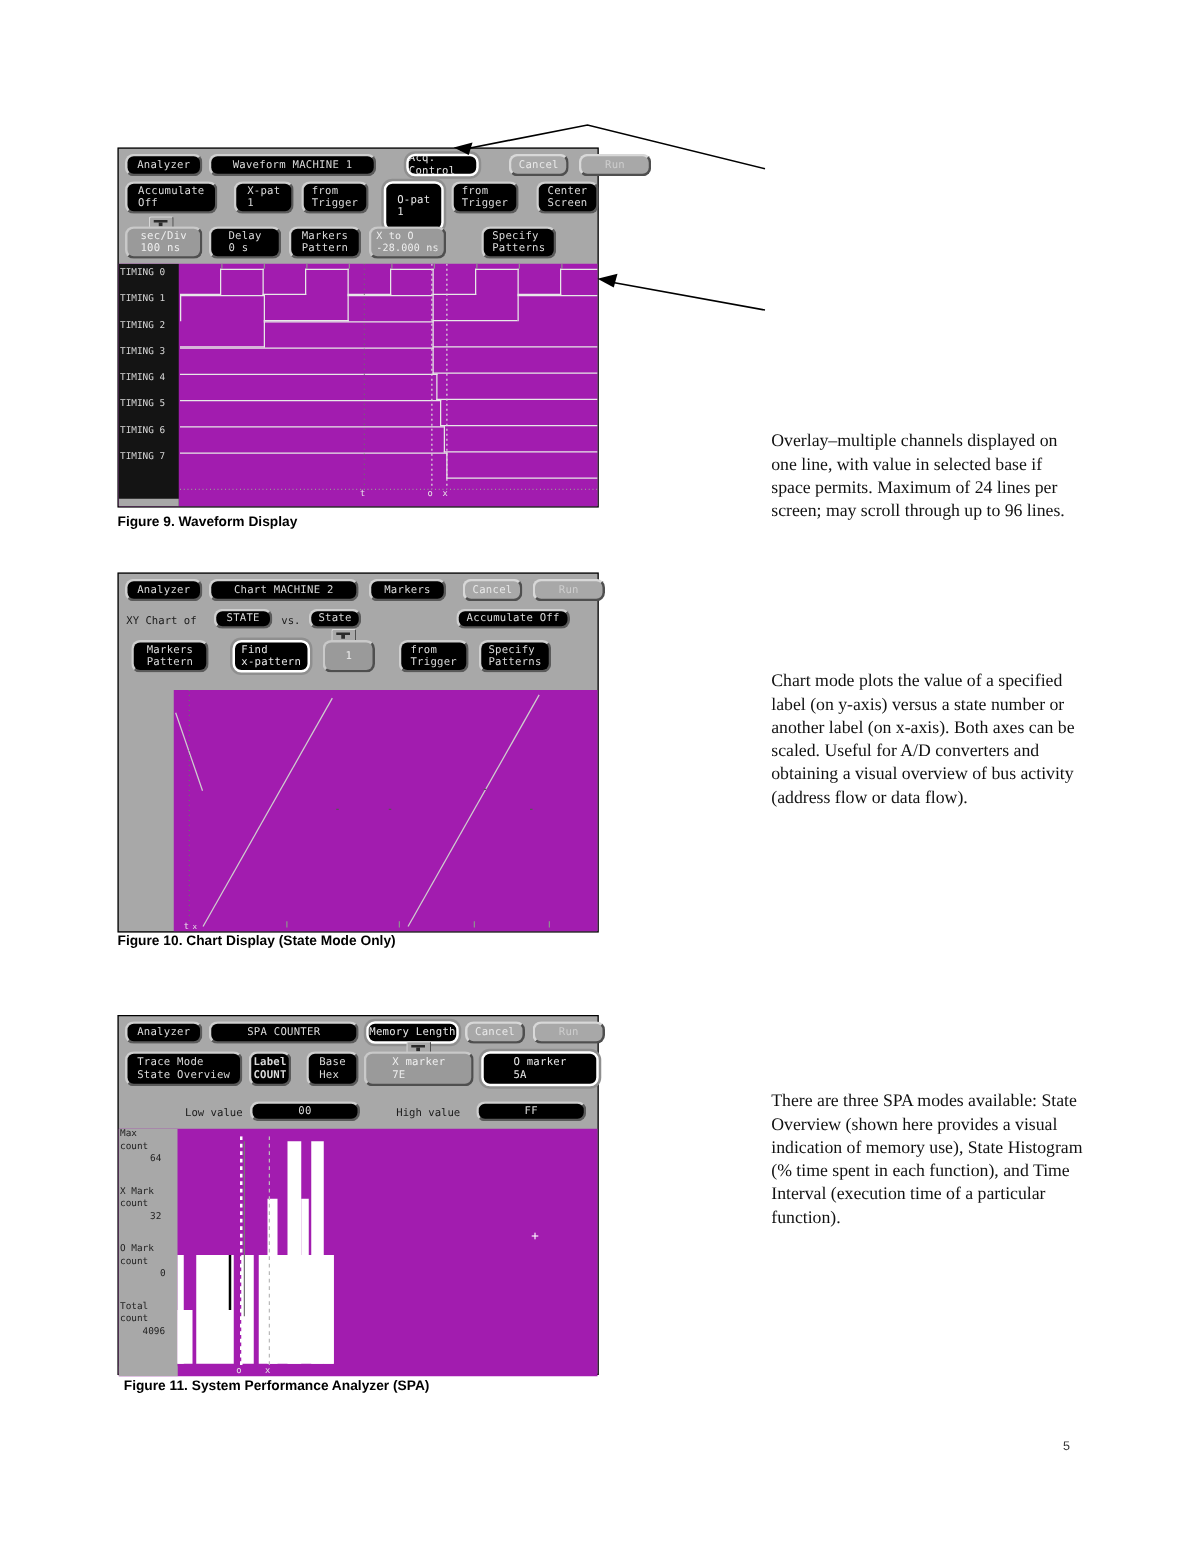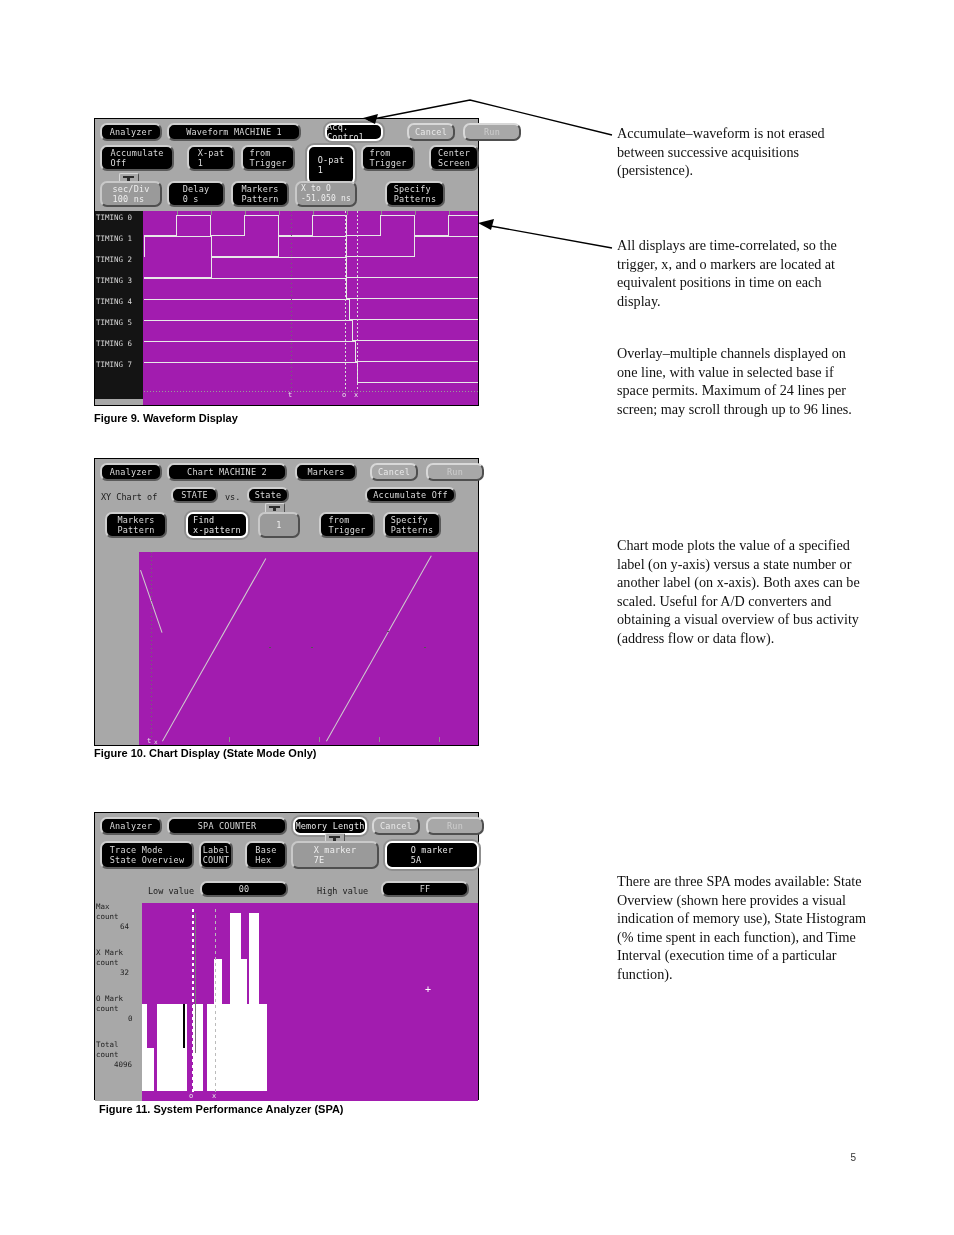--- a/index.html
+++ b/index.html
@@ -164,21 +164,21 @@
 Screen</div>
 
       <div class="knob" style="left:24px;top:54px;"></div>
       <div class="btn greysunk" style="left:5px;top:62px;width:62px;height:26px;">sec/Div
 100 ns</div>
       <div class="btn dark" style="left:72px;top:62px;width:58px;height:26px;">Delay
 0    s</div>
       <div class="btn dark" style="left:136px;top:62px;width:58px;height:26px;">Markers
 Pattern</div>
       <div class="btn greysunk" style="left:200px;top:62px;width:62px;height:26px;font-size:8px;">X to O
--51.050 ns</div>
+-28.000 ns</div>
       <div class="btn dark" style="left:290px;top:62px;width:60px;height:26px;">Specify
 Patterns</div>
 
       <div class="blackarea" style="left:0px;top:92px;width:383px;height:194px;">
 
         <div class="labelcol">
           <div class="wflabel" style="top:3px;">TIMING 0</div>
           <div class="wflabel" style="top:24px;">TIMING 1</div>
           <div class="wflabel" style="top:45px;">TIMING 2</div>
           <div class="wflabel" style="top:66px;">TIMING 3</div>
@@ -323,21 +323,21 @@
     <div class="menubar">
 
       <div class="btn dark" style="left:5px;top:4px;width:62px;height:18px;">Analyzer</div>
       <div class="btn dark" style="left:72px;top:4px;width:120px;height:18px;">SPA      COUNTER</div>
       <div class="btn sel" style="left:198px;top:4px;width:74px;height:18px;">Memory Length</div>
       <div class="btn grey" style="left:277px;top:4px;width:48px;height:18px;">Cancel</div>
       <div class="btn grey dim" style="left:331px;top:4px;width:58px;height:18px;">Run</div>
 
       <div class="btn dark" style="left:5px;top:28px;width:94px;height:28px;">Trace Mode
 State Overview</div>
-      <div class="btn dark" style="left:104px;top:28px;width:34px;height:28px;">Label
+      <div class="btn dark" style="left:104px;top:28px;width:34px;height:28px;font-weight:bold;">Label
 COUNT</div>
       <div class="btn dark" style="left:150px;top:28px;width:42px;height:28px;">Base
 Hex</div>
       <div class="knob" style="left:230px;top:20px;"></div>
       <div class="btn greysunk" style="left:196px;top:28px;width:88px;height:28px;">X marker
 7E</div>
       <div class="btn sel" style="left:290px;top:28px;width:94px;height:28px;">O marker
 5A</div>
 
       <div class="plaintext" style="left:53px;top:73px;">Low value</div>
@@ -391,20 +391,18 @@
   </div>
   <div class="caption" style="left:99px;top:1103px;text-align:center;">Figure 11. System Performance Analyzer (SPA)</div>
 
   <svg class="arrows" viewBox="0 0 954 1235">
     <polyline points="612,135 470,100 368,120" fill="none" stroke="#000" stroke-width="1.3"></polyline>
     <polygon points="363,118 378,114 375,124" fill="#000"></polygon>
     <line x1="612" y1="248" x2="485" y2="225" stroke="#000" stroke-width="1.3"></line>
     <polygon points="478,223 494,219 491,230" fill="#000"></polygon>
   </svg>
 
-  <div class="bodytext" style="left:617px;top:124px;width:250px;">Accumulate–waveform is not erased between successive acquisitions (persistence).</div>
-  <div class="bodytext" style="left:617px;top:236px;width:250px;">All displays are time-correlated, so the trigger, x, and o markers are located at equivalent positions in time on each display.</div>
   <div class="bodytext" style="left:617px;top:344px;width:250px;">Overlay–multiple channels displayed on one line, with value in selected base if space permits. Maximum of 24 lines per screen; may scroll through up to 96 lines.</div>
   <div class="bodytext" style="left:617px;top:872px;width:250px;">There are three SPA modes available: State Overview (shown here provides a visual indication of memory use), State Histogram (% time spent in each function), and Time Interval (execution time of a particular function).</div>
   <div class="bodytext" style="left:617px;top:536px;width:250px;">Chart mode plots the value of a specified label (on y-axis) versus a state number or another label (on x-axis). Both axes can be scaled. Useful for A/D converters and obtaining a visual overview of bus activity (address flow or data flow).</div>
 
   <div class="pagenum">5</div>
 </div>
 
 </body></html>

